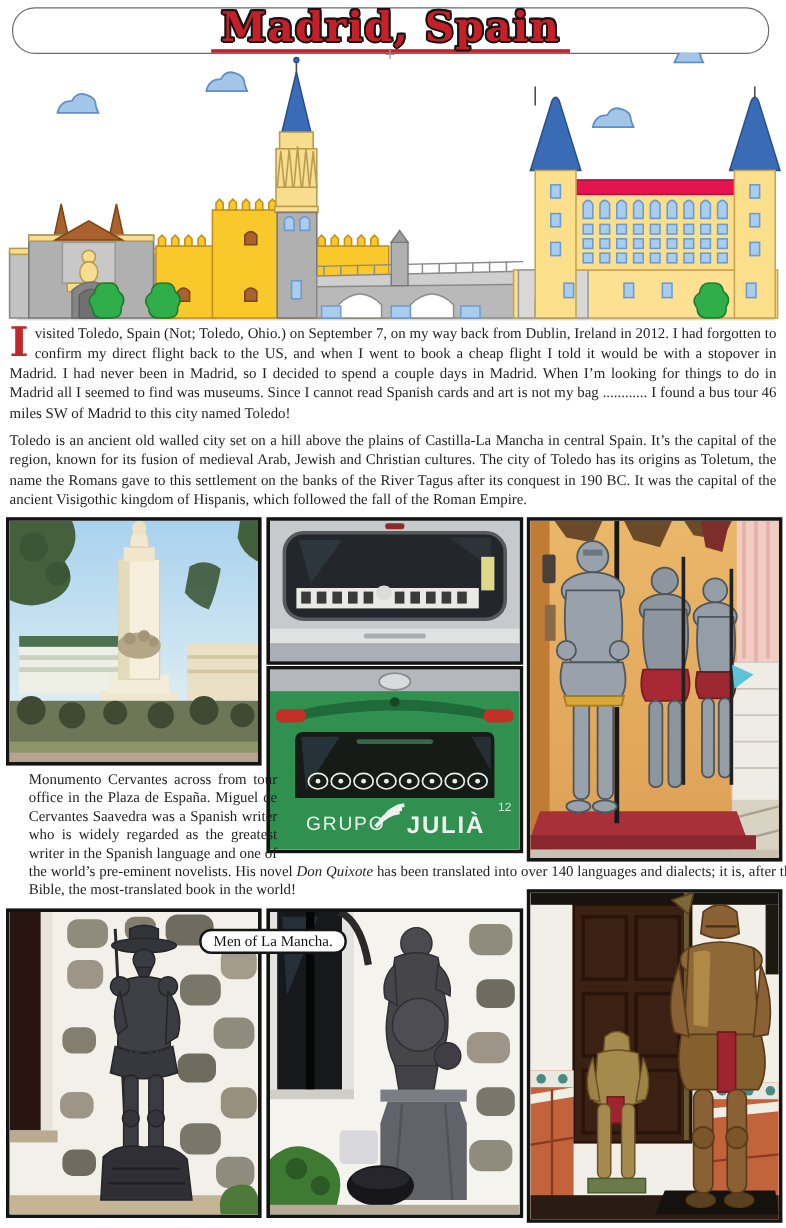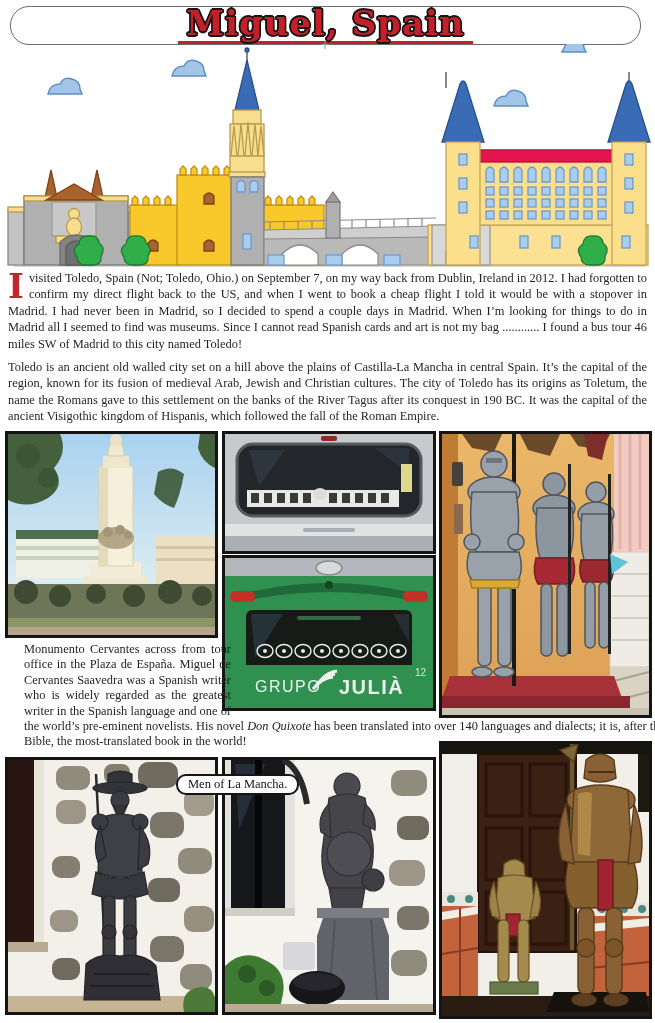--- a/index.html
+++ b/index.html
@@ -26,31 +26,31 @@
            font-size:34px;line-height:29px;padding:2px 5px 0 0;}
   
   .photo{position:absolute;border:3px solid #141414;box-sizing:border-box;background:#fff;}
   .photo svg{display:block;width:100%;height:100%;}
   
   #caption{position:absolute;left:24px;top:642px;width:641px;
            font-size:12.4px;line-height:15.4px;text-align:justify;}
   #caption .spacer{float:right;width:434px;height:74px;}
   .italic{font-style:italic;}
   
-  #mancha-pill{position:absolute;left:176px;top:774px;background:#ffffff;border:2px solid #151515;
+  #mancha-pill{position:absolute;left:166px;top:774px;background:#ffffff;border:2px solid #151515;
                border-radius:10px;font-size:12.5px;line-height:14px;padding:1px 10px 2px 10px;
                color:#111;white-space:nowrap;z-index:5;}
 </style>
 </head>
 <body>
 
 <div id="page">
 
   <div id="title-box">
-    <span id="title-text">Miguel, Spain</span>
+    <span id="title-text">Madrid, Spain</span>
   </div>
   <span class="regmark" style="left:320px;top:38px;">+</span>
 
   <svg id="skyline" viewBox="0 0 655 228">
 
     <rect x="14" y="218" width="632" height="5" fill="#d9d9d9"></rect>
 
     <g fill="#a3c6e8" stroke="#5e8fc7" stroke-width="1.5">
       <path d="M48,50 q2,-10 12,-10 q4,-8 12,-5 q8,2 8,10 l2,5 z"></path>
       <path d="M172,32 q2,-10 12,-10 q4,-8 12,-5 q8,2 8,10 l2,5 z"></path>

